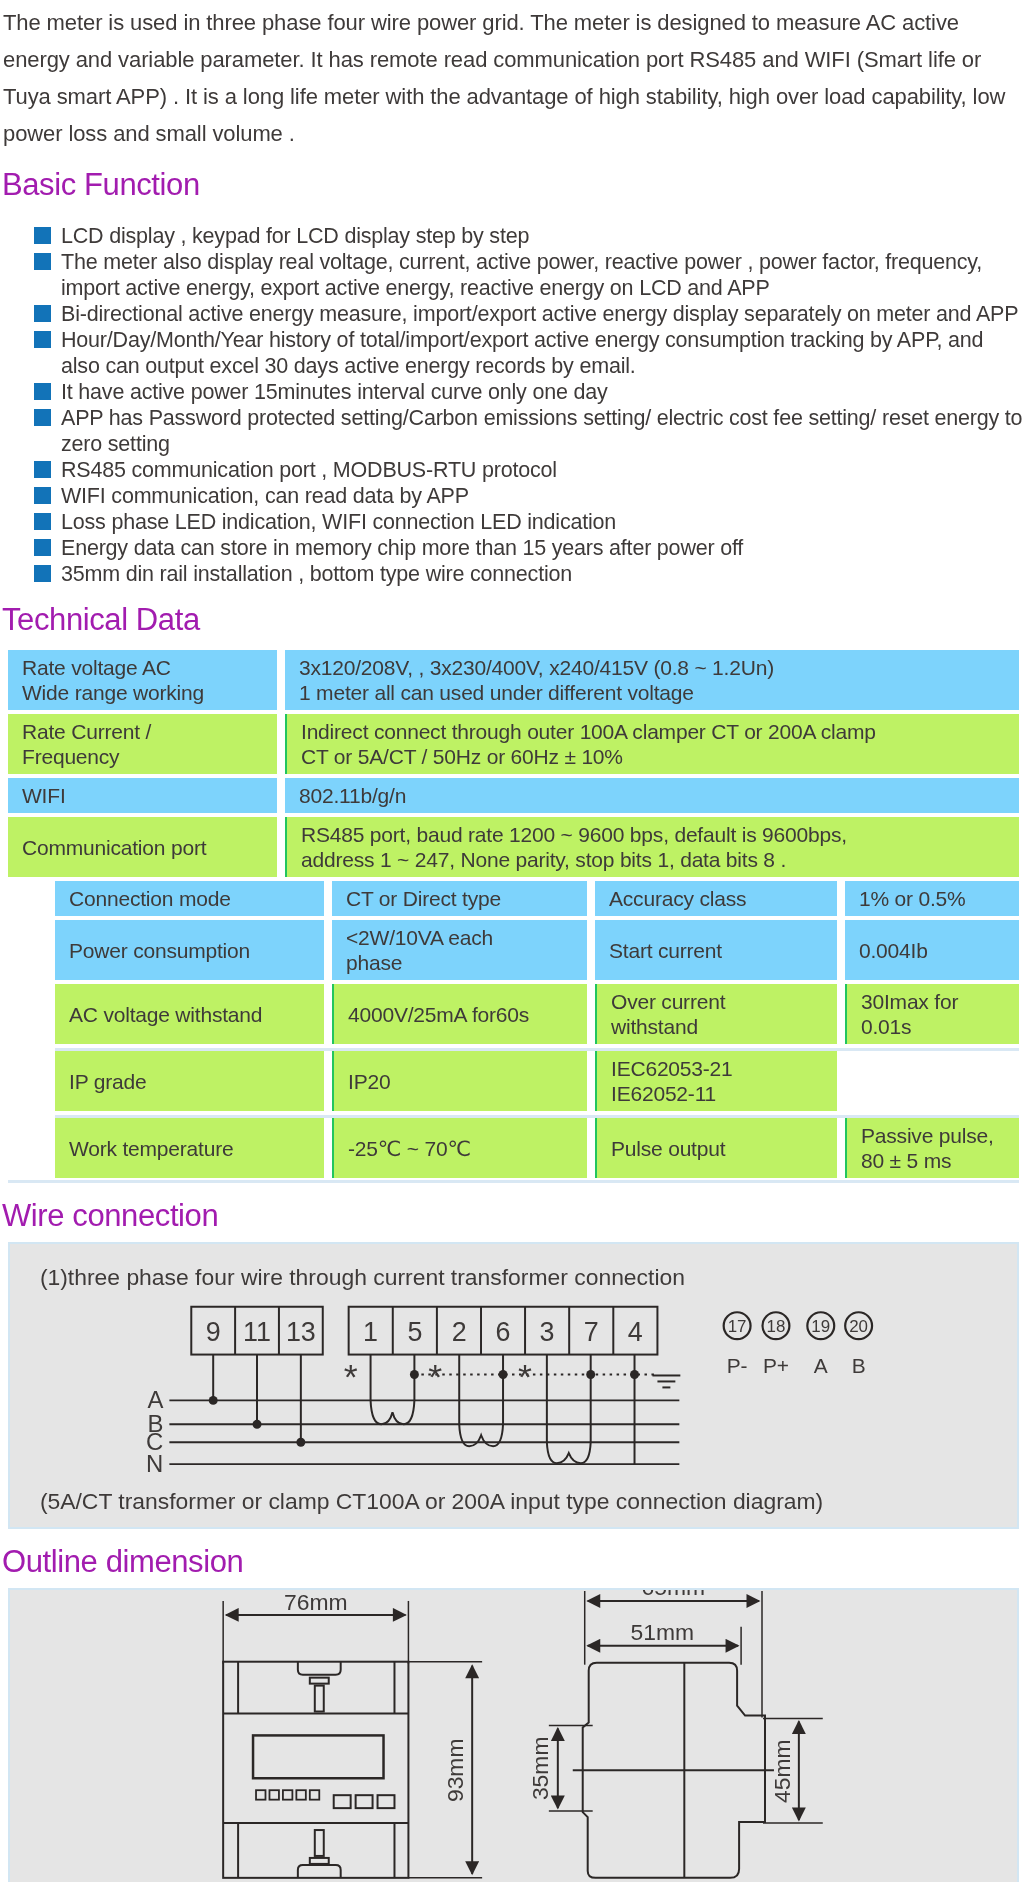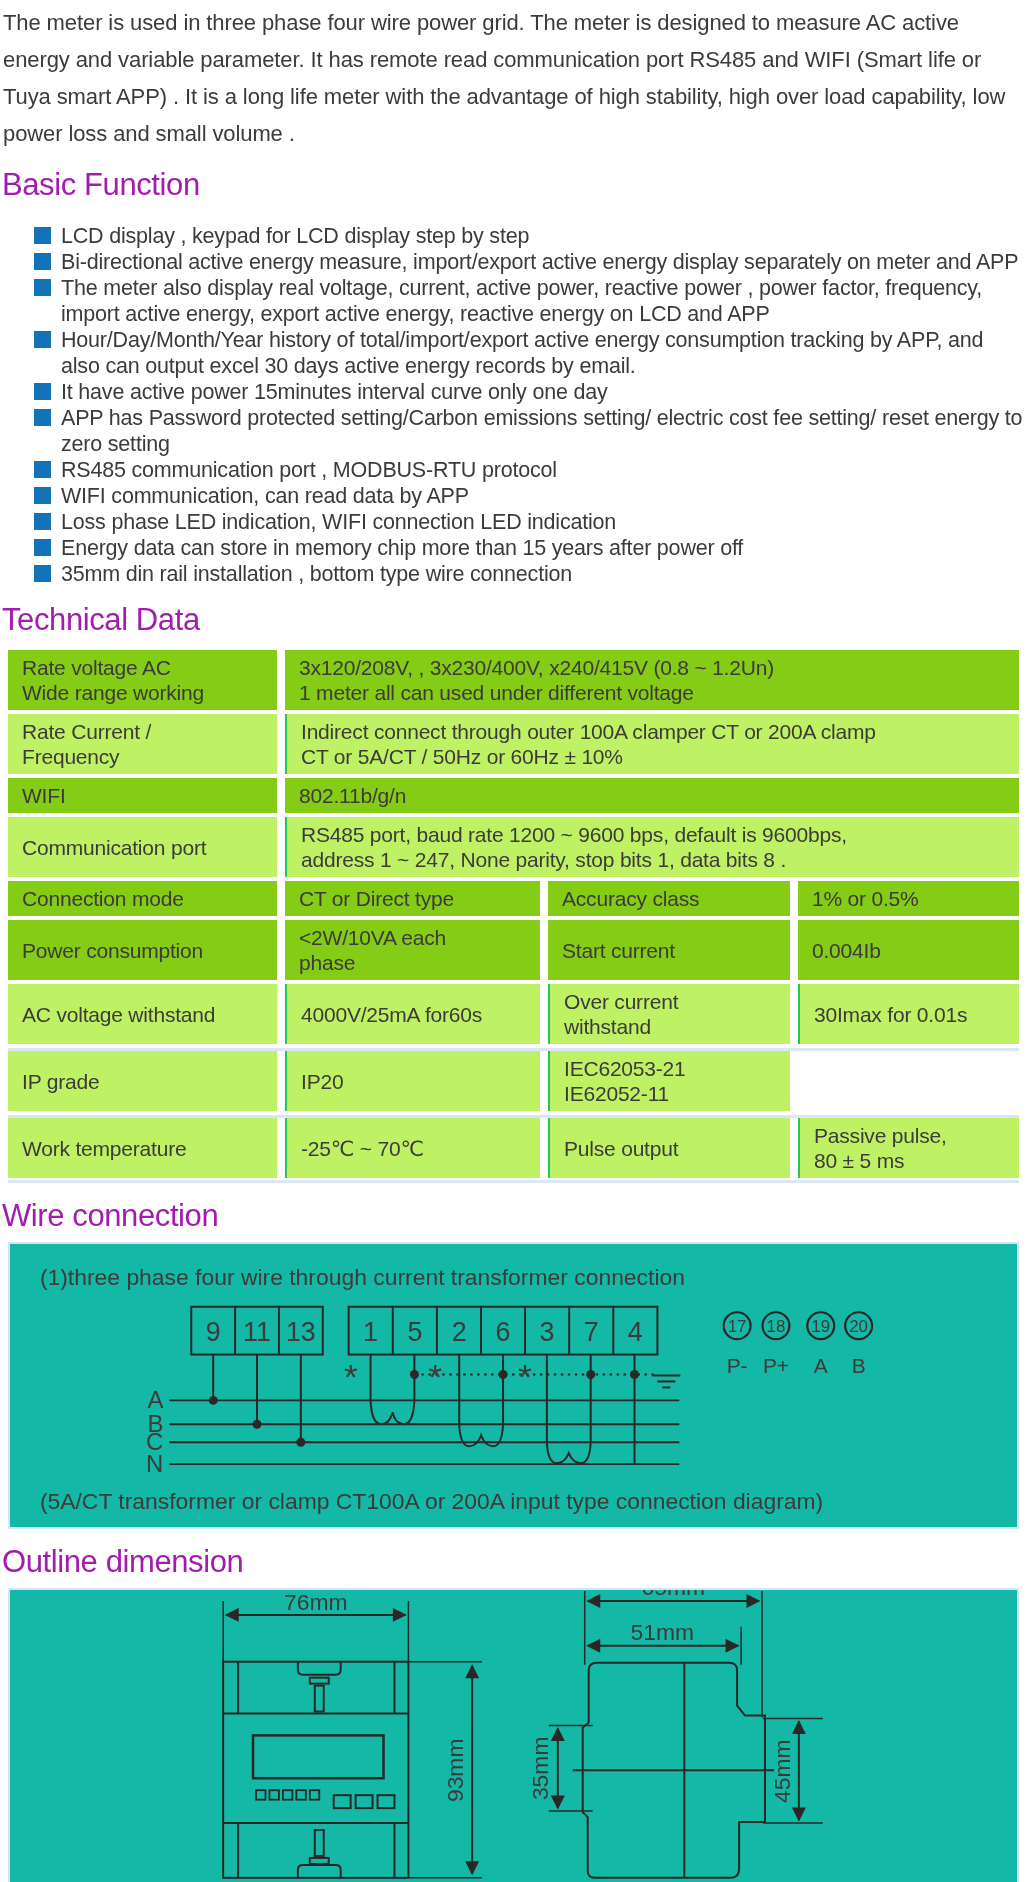--- a/index.html
+++ b/index.html
@@ -40,54 +40,54 @@
   
   .spec-table{
     margin:12px 0 0 8px;
     width:1011px;
     display:flex;flex-direction:column;gap:4px;
     border-bottom:3px solid #d9e8f4;
     padding-bottom:2px;
   }
   .spec-row{display:grid;column-gap:8px;}
   .spec-row.c2{grid-template-columns:269px 1fr;}
-  .spec-row.c4{grid-template-columns:269px 255px 242px 1fr;}
+  .spec-row.c4{grid-template-columns:269px 255px 242px 1fr;margin-left:47px;}
   .spec-cell{
     padding:5px 6px 5px 14px;
     font-size:21px;line-height:25px;
     letter-spacing:-0.2px;
     white-space:pre-line;
     display:flex;flex-direction:column;justify-content:center;
     box-sizing:border-box;
   }
-  .r-shaded .spec-cell{background:#84cc16;}
+  .r-shaded .spec-cell{background:#7dd3fc;}
   .r-plain  .spec-cell{background:#bef264;}
   .r-plain  .spec-cell + .spec-cell{border-left:2px solid #22c55e;}
   .r-plain + .r-plain{border-top:3px solid #d9e8f4;}
   
   .panel{
     margin:8px 0 0 8px;
     width:1007px;
     border:2px solid #d2e6f3;
-    background:#14b8a6;
+    background:#e5e5e5;
   }
   .panel svg{display:block;width:100%;height:auto;}
   .mt-big{margin-top:54px;}
   text{font-family:"Liberation Sans","DejaVu Sans",sans-serif;fill:#3e3a39;}
 </style>
 </head>
 <body>
 
 <div class="intro">The meter is used in three phase four wire power grid. The meter is designed to measure AC active energy and variable parameter. It has remote read communication port RS485 and WIFI  (Smart life or Tuya smart APP) . It is a long life meter with the advantage of high stability, high over load capability, low power loss and small volume .</div>
 
 <h2 class="sec">Basic Function</h2>
 <div class="bf-list">
     <div class="bf-item"><span class="sq"></span><span>LCD display , keypad for LCD display step by step</span></div>
+    <div class="bf-item"><span class="sq"></span><span>The meter also display real voltage,  current, active power, reactive power , power factor, frequency, import active energy, export active energy, reactive energy on LCD and APP</span></div>
     <div class="bf-item"><span class="sq"></span><span>Bi-directional active energy measure,  import/export active energy display separately on meter and APP</span></div>
-    <div class="bf-item"><span class="sq"></span><span>The meter also display real voltage,  current, active power, reactive power , power factor, frequency, import active energy, export active energy, reactive energy on LCD and APP</span></div>
     <div class="bf-item"><span class="sq"></span><span>Hour/Day/Month/Year history of total/import/export active energy consumption tracking by APP, and also can output excel 30 days active energy records by email.</span></div>
     <div class="bf-item"><span class="sq"></span><span>It have active power 15minutes interval curve only one day</span></div>
     <div class="bf-item"><span class="sq"></span><span>APP has Password protected setting/Carbon emissions setting/ electric cost fee setting/ reset energy to zero setting</span></div>
     <div class="bf-item"><span class="sq"></span><span>RS485 communication port , MODBUS-RTU protocol</span></div>
     <div class="bf-item"><span class="sq"></span><span>WIFI communication, can read data by APP</span></div>
     <div class="bf-item"><span class="sq"></span><span>Loss phase LED indication, WIFI connection LED indication</span></div>
     <div class="bf-item"><span class="sq"></span><span>Energy data can store in memory chip more than 15 years after power off</span></div>
     <div class="bf-item"><span class="sq"></span><span>35mm din rail installation , bottom type wire connection</span></div>
   </div>
 

